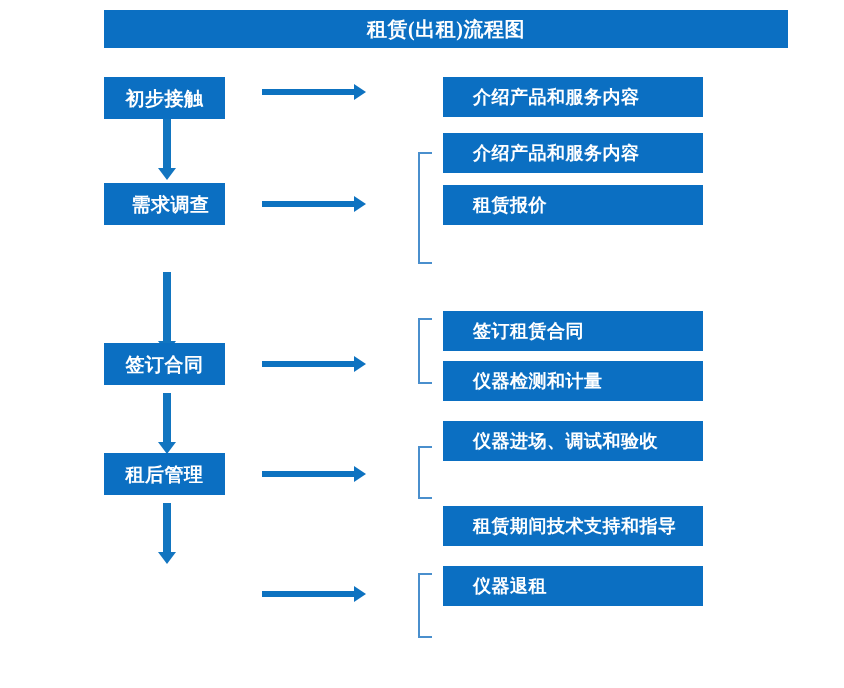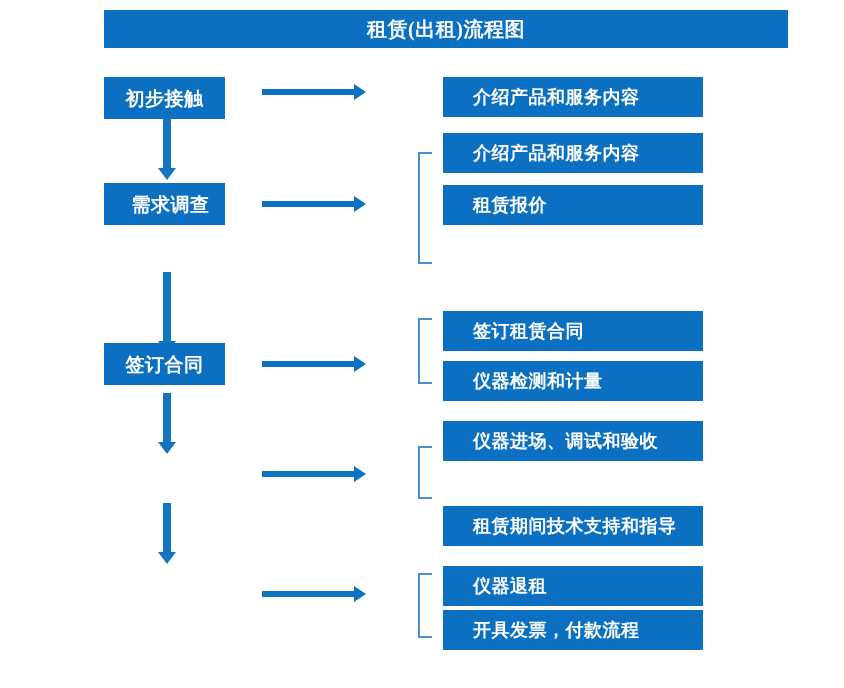--- a/index.html
+++ b/index.html
@@ -125,25 +125,25 @@
   <div class="v-arrow" style="top:272px; height:70px;"></div>
 
   <div class="box stage-box" style="top:343px;">签订合同</div>
   <div class="h-arrow" style="top:361px;"></div>
   <div class="bracket" style="top:318px; height:66px;"></div>
   <div class="box detail-box" style="top:311px;">签订租赁合同</div>
   <div class="box detail-box" style="top:361px;text-align:center;">仪器检测和计量</div>
 
   <div class="v-arrow" style="top:393px; height:50px;"></div>
 
+  <div class="box stage-box" style="top:453px;">租后管理</div>
   <div class="h-arrow" style="top:471px;"></div>
   <div class="bracket" style="top:446px; height:53px;"></div>
   <div class="box detail-box" style="top:421px;">仪器进场、调试和验收</div>
   <div class="box detail-box" style="top:490px;margin-top:16px;">租赁期间技术支持和指导</div>
 
   <div class="v-arrow" style="top:503px; height:50px;"></div>
 
   <div class="h-arrow" style="top:591px;"></div>
   <div class="bracket" style="top:573px; height:65px;"></div>
   <div class="box detail-box" style="top:560px;margin-top:6px;">仪器退租</div>
-  <div class="box detail-box" style="top:610px;">开具发票，付款流程</div>
 
 </div>
 
 </body></html>

